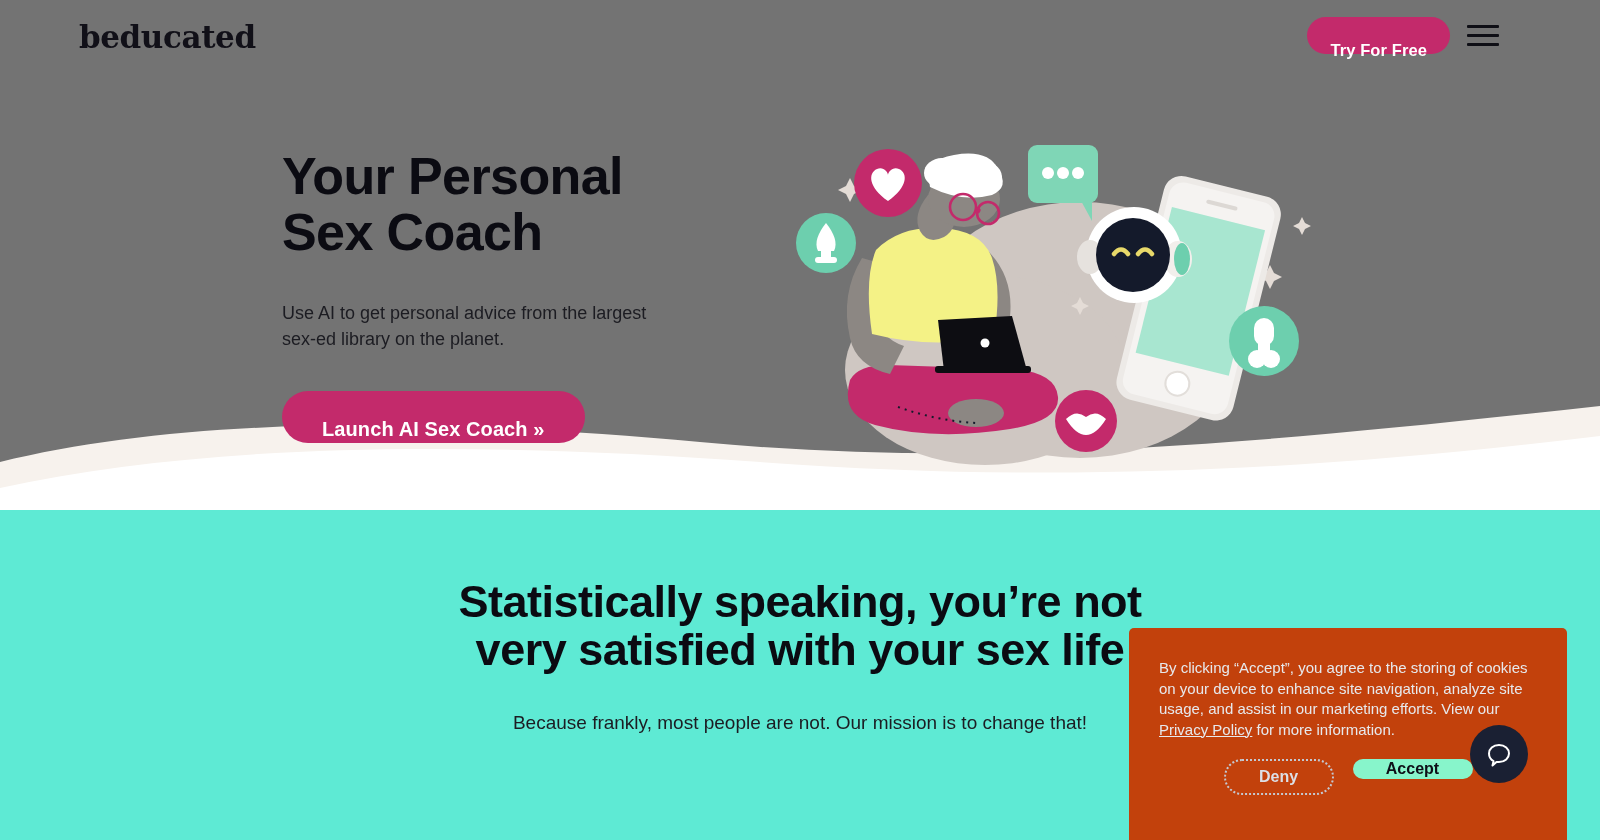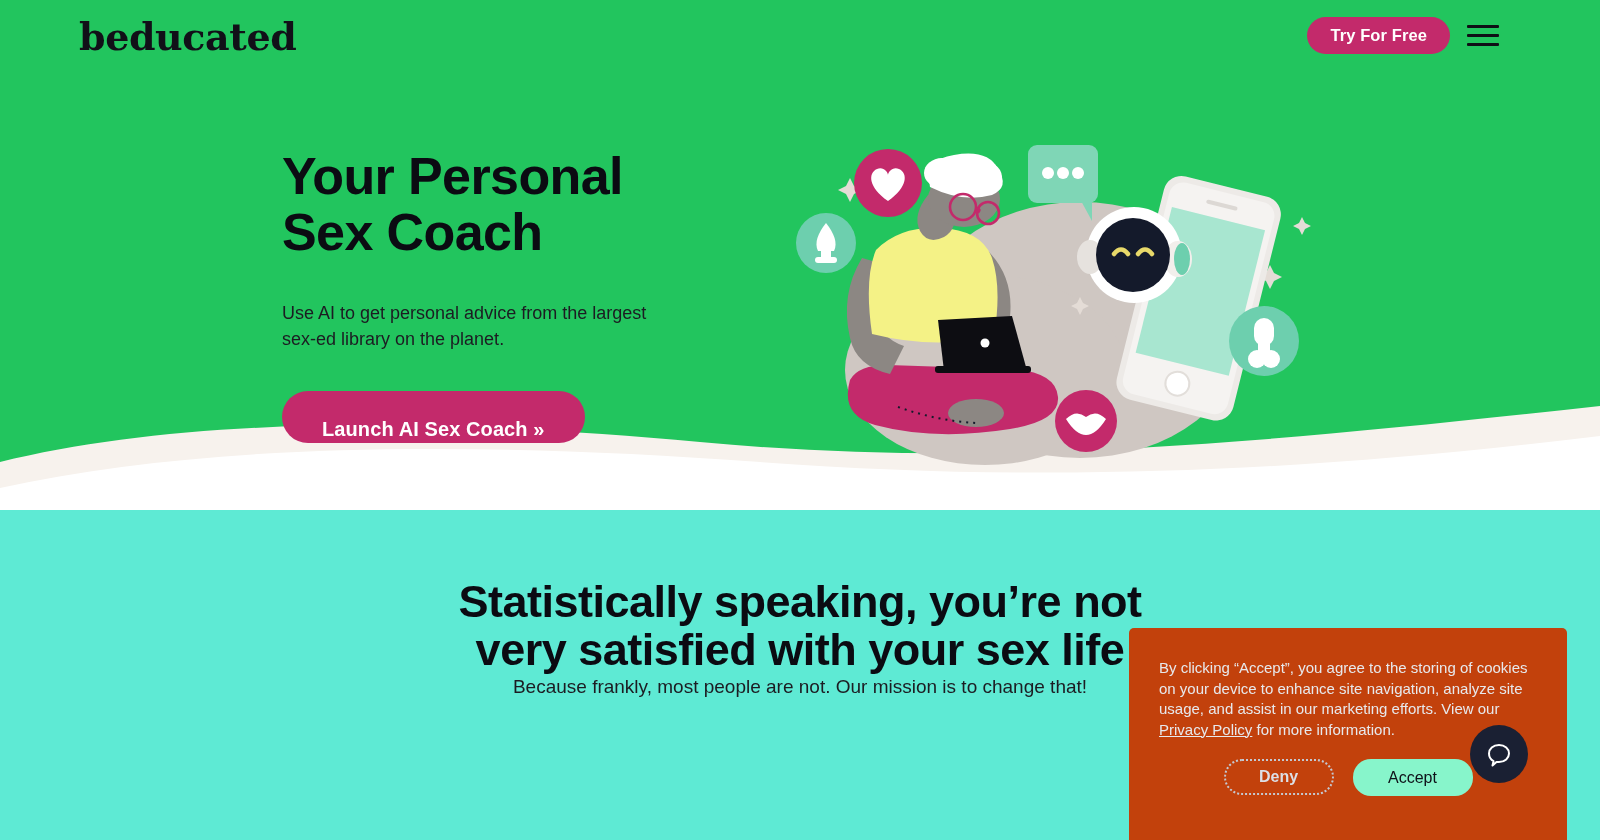--- a/index.html
+++ b/index.html
@@ -13,47 +13,47 @@
     position:relative;
     width:1600px; height:840px;
     background:#ffffff;
     overflow:hidden;
   }
 
   
   .hero {
     position:absolute; left:0; top:0;
     width:1600px; height:510px;
-    background:#22c55e;
+    background:#737373;
     overflow:hidden;
   }
   .hero-wave {
     position:absolute; left:0; bottom:0;
     width:1600px; height:110px;
   }
 
   
   .header {
     position:absolute; left:0; top:0;
     width:1600px; height:72px;
     z-index:40;
   }
   .logo {
     position:absolute; left:79px; top:18px;
     font-family:"DejaVu Serif", serif;
     font-weight:700;
-    font-size:38px;
+    font-size:31px;
     letter-spacing:-0.4px;
     color:#111018;
     line-height:38px;
   }
   .try-free-btn {
     position:absolute; right:150px; top:17px;
     height:37px;
-    padding:0 23px;
+    padding:15px 23px;
     border-radius:19px;
     background:#C32A6B;
     color:#ffffff;
     font-size:16.5px;
     font-weight:700;
     line-height:37px;
     white-space:nowrap;
     border:none;
     cursor:pointer;
     letter-spacing:0.1px;
@@ -126,20 +126,21 @@
   .stats-title {
     margin-top:68px;
     font-size:45px;
     font-weight:700;
     line-height:48px;
     letter-spacing:-0.5px;
     color:#0B0B12;
     white-space:pre-line;
   }
   .stats-sub {
+    margin-top:36px;
     font-size:19px;
     line-height:26px;
     color:#1C1C22;
   }
 
   
   .cookie-banner {
     position:absolute; left:1129px; top:628px;
     width:438px; height:212px;
     background:#c2410c;
@@ -167,27 +168,27 @@
     width:110px; height:36px;
     border-radius:18px;
     background:transparent;
     border:2px dotted #C4C8D1;
     color:#DCDFE6;
     font-size:16px;
     font-weight:700;
     cursor:pointer;
   }
   .accept-btn {
-    width:120px; height:37px;
+    width:120px; height:20px;
     border-radius:18px;
     background:#87F5CB;
     border:none;
     color:#0E1018;
     font-size:16px;
-    font-weight:400;
+    font-weight:700;
     cursor:pointer;
   }
 
   
   .chat-widget {
     position:absolute; left:1470px; top:725px;
     width:58px; height:58px;
     border-radius:50%;
     background:#1A2033;
     z-index:70;

